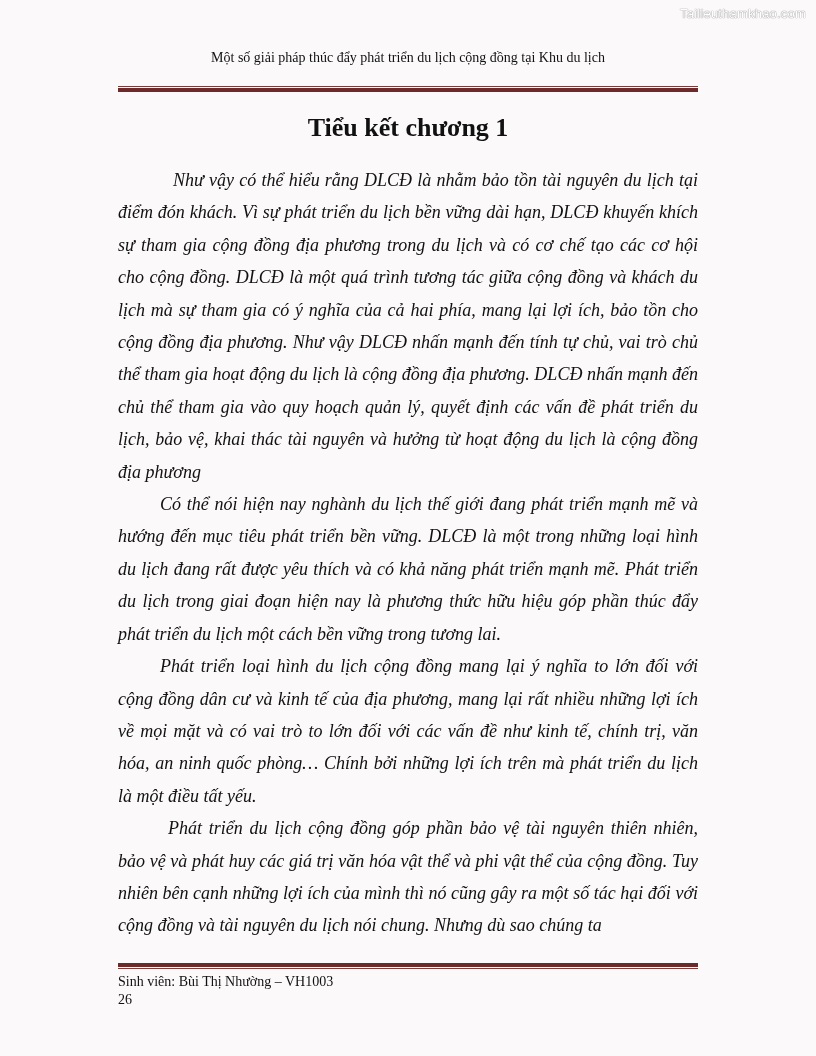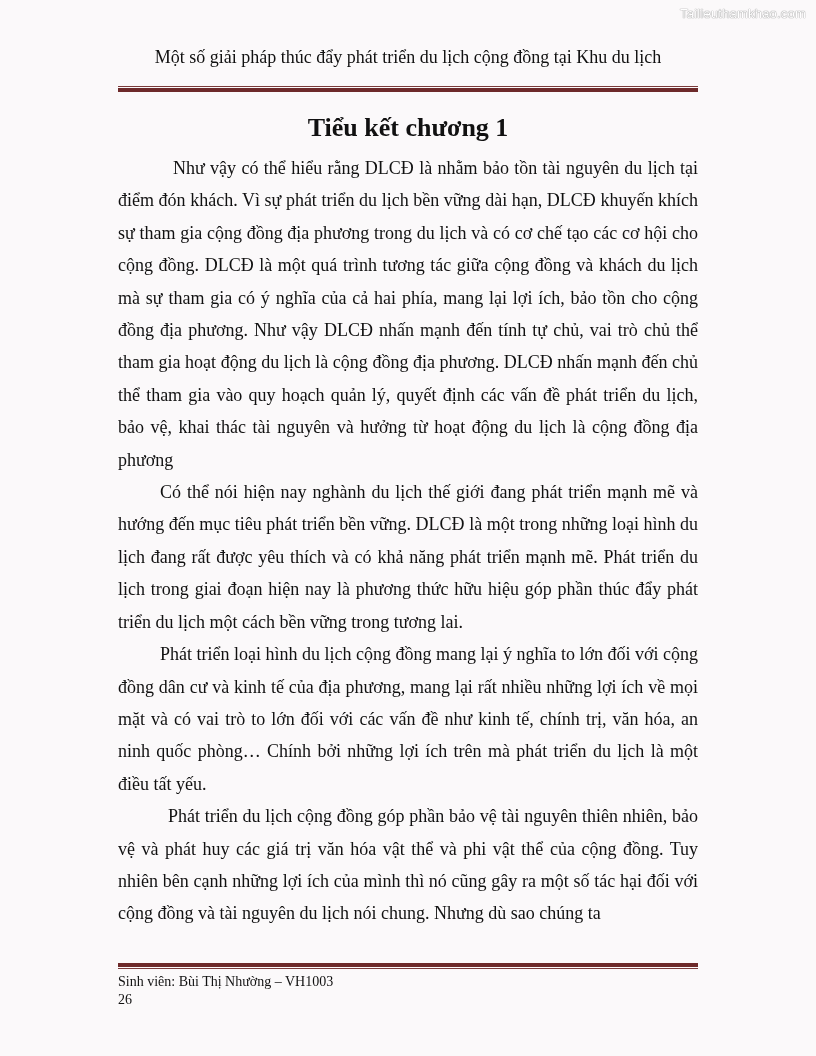--- a/index.html
+++ b/index.html
@@ -12,42 +12,42 @@
   }
   .watermark {
     position: absolute; top: 6px; right: 10px;
     font-family: "Liberation Sans", "DejaVu Sans", sans-serif;
     font-size: 13px; color: #fff;
     text-shadow: 0 0 1px #888, 0 0 1px #888;
     letter-spacing: 0.2px;
   }
   .header {
     position: absolute; left: 118px; top: 49px; width: 580px;
-    text-align: center; font-size: 18px; line-height: 17px;
+    text-align: center; font-size: 14px; line-height: 17px;
   }
   .rule-top {
     position: absolute; left: 118px; top: 86px; width: 580px;
   }
   .rule-bottom {
     position: absolute; left: 118px; top: 963px; width: 580px;
   }
   .rule-thin { height: 1px; background: #7a3a3a; }
   .rule-thick { height: 4px; background: #6d2a2a; }
   .gap { height: 1px; background: transparent; }
   .title {
     position: absolute; left: 118px; top: 111px; width: 580px;
     text-align: center; font-size: 26px; font-weight: bold;
     line-height: 34px;
   }
   .body-text {
     position: absolute; left: 118px; top: 152px; width: 580px;
     font-size: 18px; line-height: 32.4px;
     text-align: justify;
   }
-  .body-text p { margin: 0 0 0 0; }
+  .body-text p { margin: 12px 0 0 0; font-style: italic; }
   .body-text p + p { margin-top: 0; }
   .indent { text-indent: 55px; }
   .indent2 { text-indent: 42px; }
   .indent3 { text-indent: 50px; }
   .footer {
     position: absolute; left: 118px; top: 973px; width: 580px;
     font-size: 14px; line-height: 18px;
     display: flex; justify-content: space-between; flex-direction: column;
   }
 </style>

